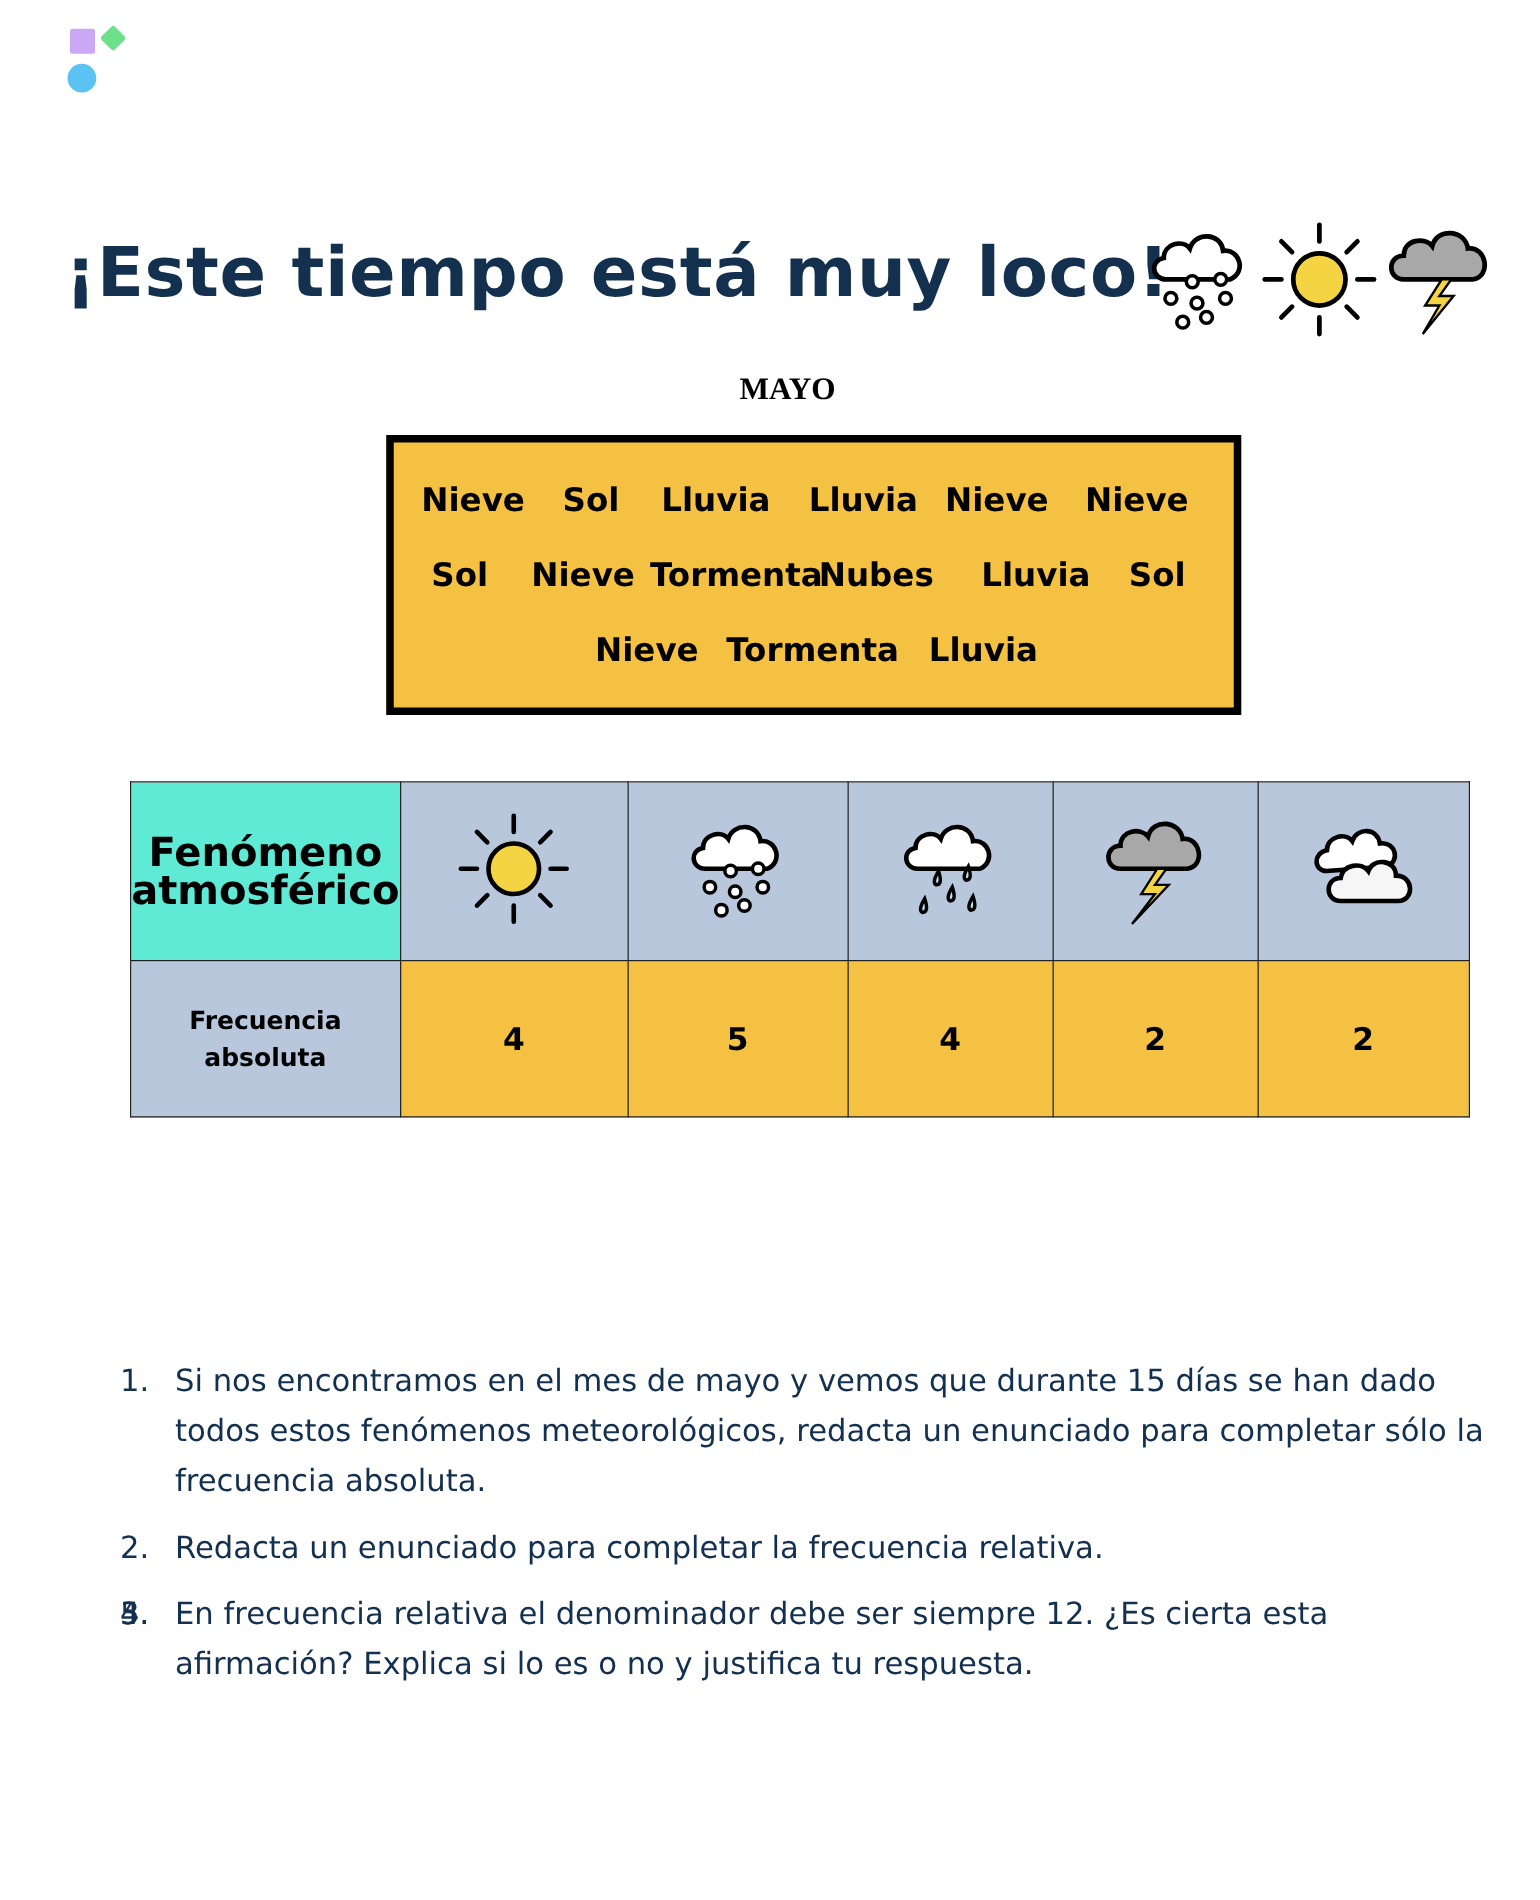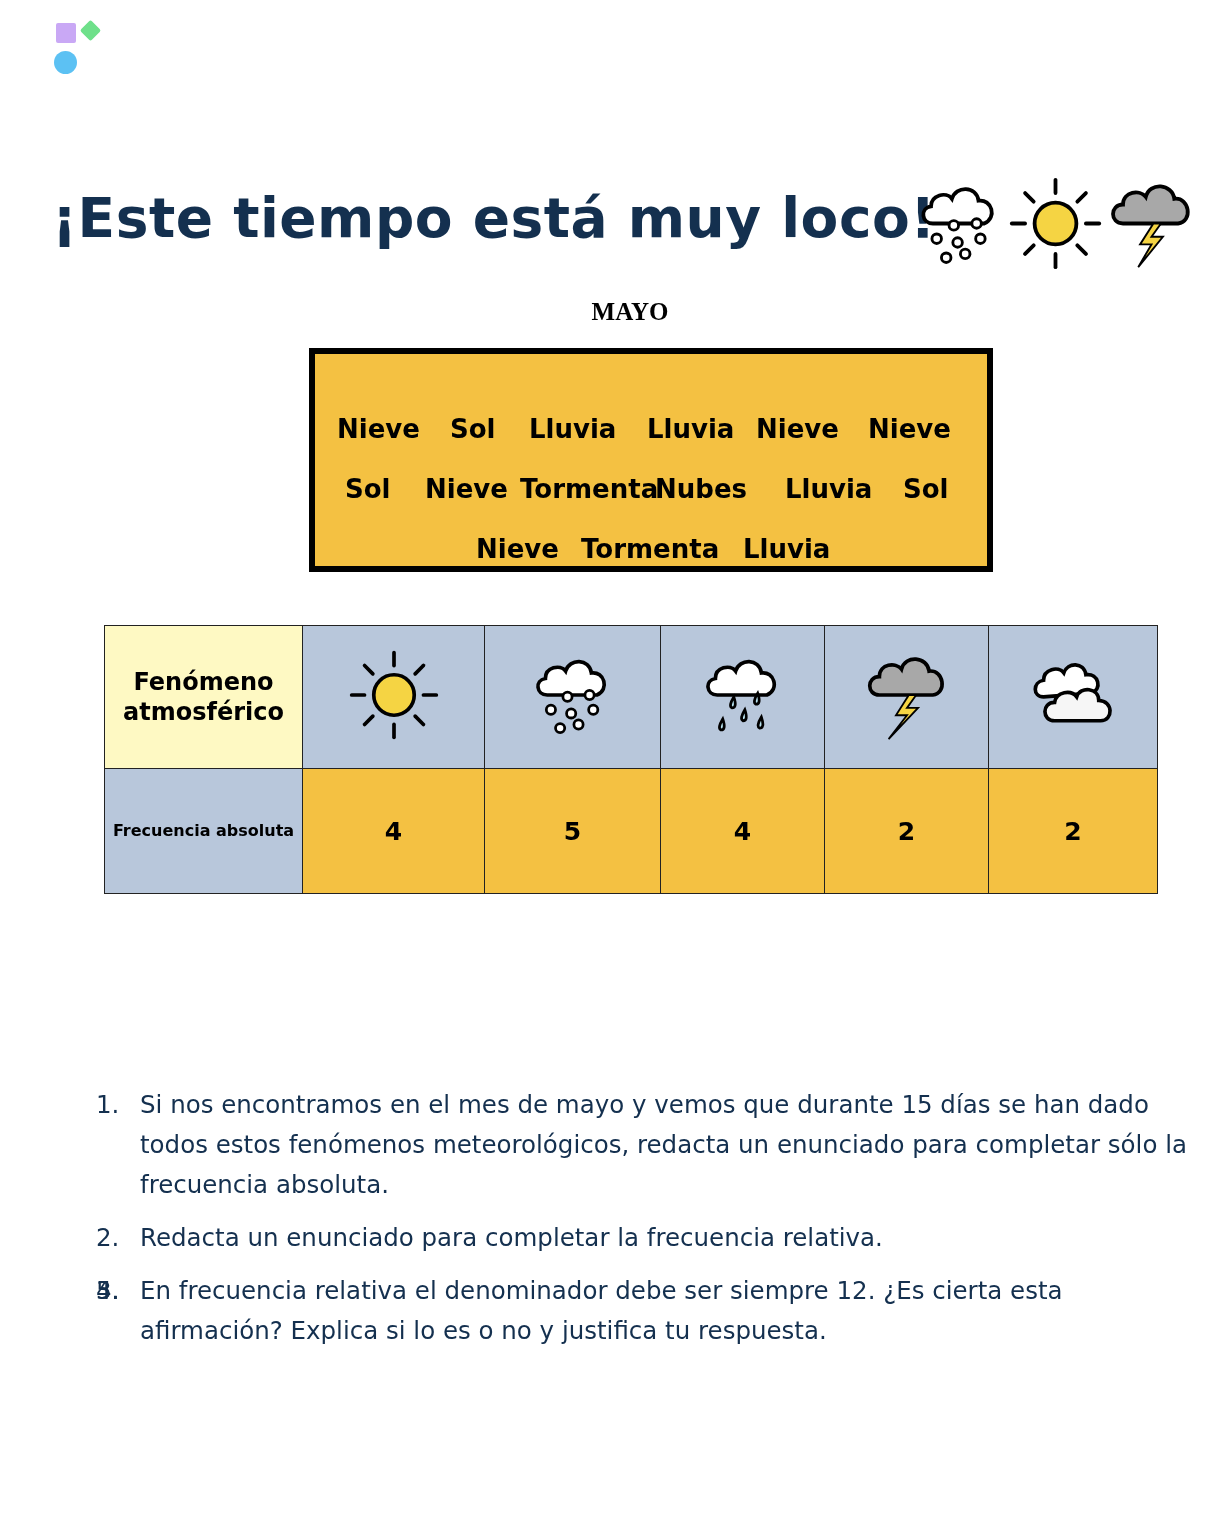--- a/index.html
+++ b/index.html
@@ -14,26 +14,26 @@
     .logo .txt { position: absolute; left: 24px; top: 14px; font-size: 44px; color: #14304f; letter-spacing: 0px; font-family: "DejaVu Sans", sans-serif; line-height: 50px; }
 
     .title { position: absolute; left: 52px; top: 186px; font-size: 55px; font-weight: bold; color: #14304f; letter-spacing: 0.5px; font-family: "DejaVu Sans", sans-serif; white-space: nowrap; }
     .title-icons { position: absolute; left: 912px; top: 176px; width: 285px; height: 100px; }
     .title-icons svg { position: absolute; top: 0; }
 
     .month { position: absolute; left: 0; width: 1260px; top: 298px; text-align: center; font-family: "Liberation Serif", serif; font-weight: bold; font-size: 25px; color: #000; }
 
     .days-box { position: absolute; left: 309px; top: 348px; width: 672px; height: 212px; background: #f4c142; border: 6px solid #000; }
     .days-row { position: absolute; left: 0; width: 100%; font-weight: bold; font-size: 26px; color: #000; font-family: "DejaVu Sans", sans-serif; }
-    .days-row span { position: absolute; white-space: nowrap; margin-top: 28px; }
+    .days-row span { position: absolute; white-space: nowrap; }
 
     table.freq { position: absolute; left: 104px; top: 625px; border-collapse: collapse; }
     table.freq td { border: 1.5px solid #222; text-align: center; vertical-align: middle; font-weight: bold; color: #000; font-family: "DejaVu Sans", sans-serif; padding: 0; }
-    .hdr-label { background: #fef9c3; font-size: 24px; line-height: 30px; }
-    .row-label { background: #b8c7db; font-size: 16px; line-height: 30px; }
+    .hdr-label { background: #5eead4; font-size: 32px; line-height: 30px; }
+    .row-label { background: #b8c7db; font-size: 20px; line-height: 30px; }
     .icon-cell { background: #b8c7db; }
     .val { background: #f4c142; font-size: 25px; }
 
     ol.questions { position: absolute; left: 96px; top: 1085px; width: 1100px; margin: 0; padding: 0; list-style: none; font-size: 24.5px; line-height: 40px; color: #14304f; font-family: "DejaVu Sans", sans-serif; }
     ol.questions li { position: relative; padding-left: 44px; margin-bottom: 13px; }
     ol.questions li .num { position: absolute; left: 0; top: 0; }
   </style>
 </head>
 <body>
 

